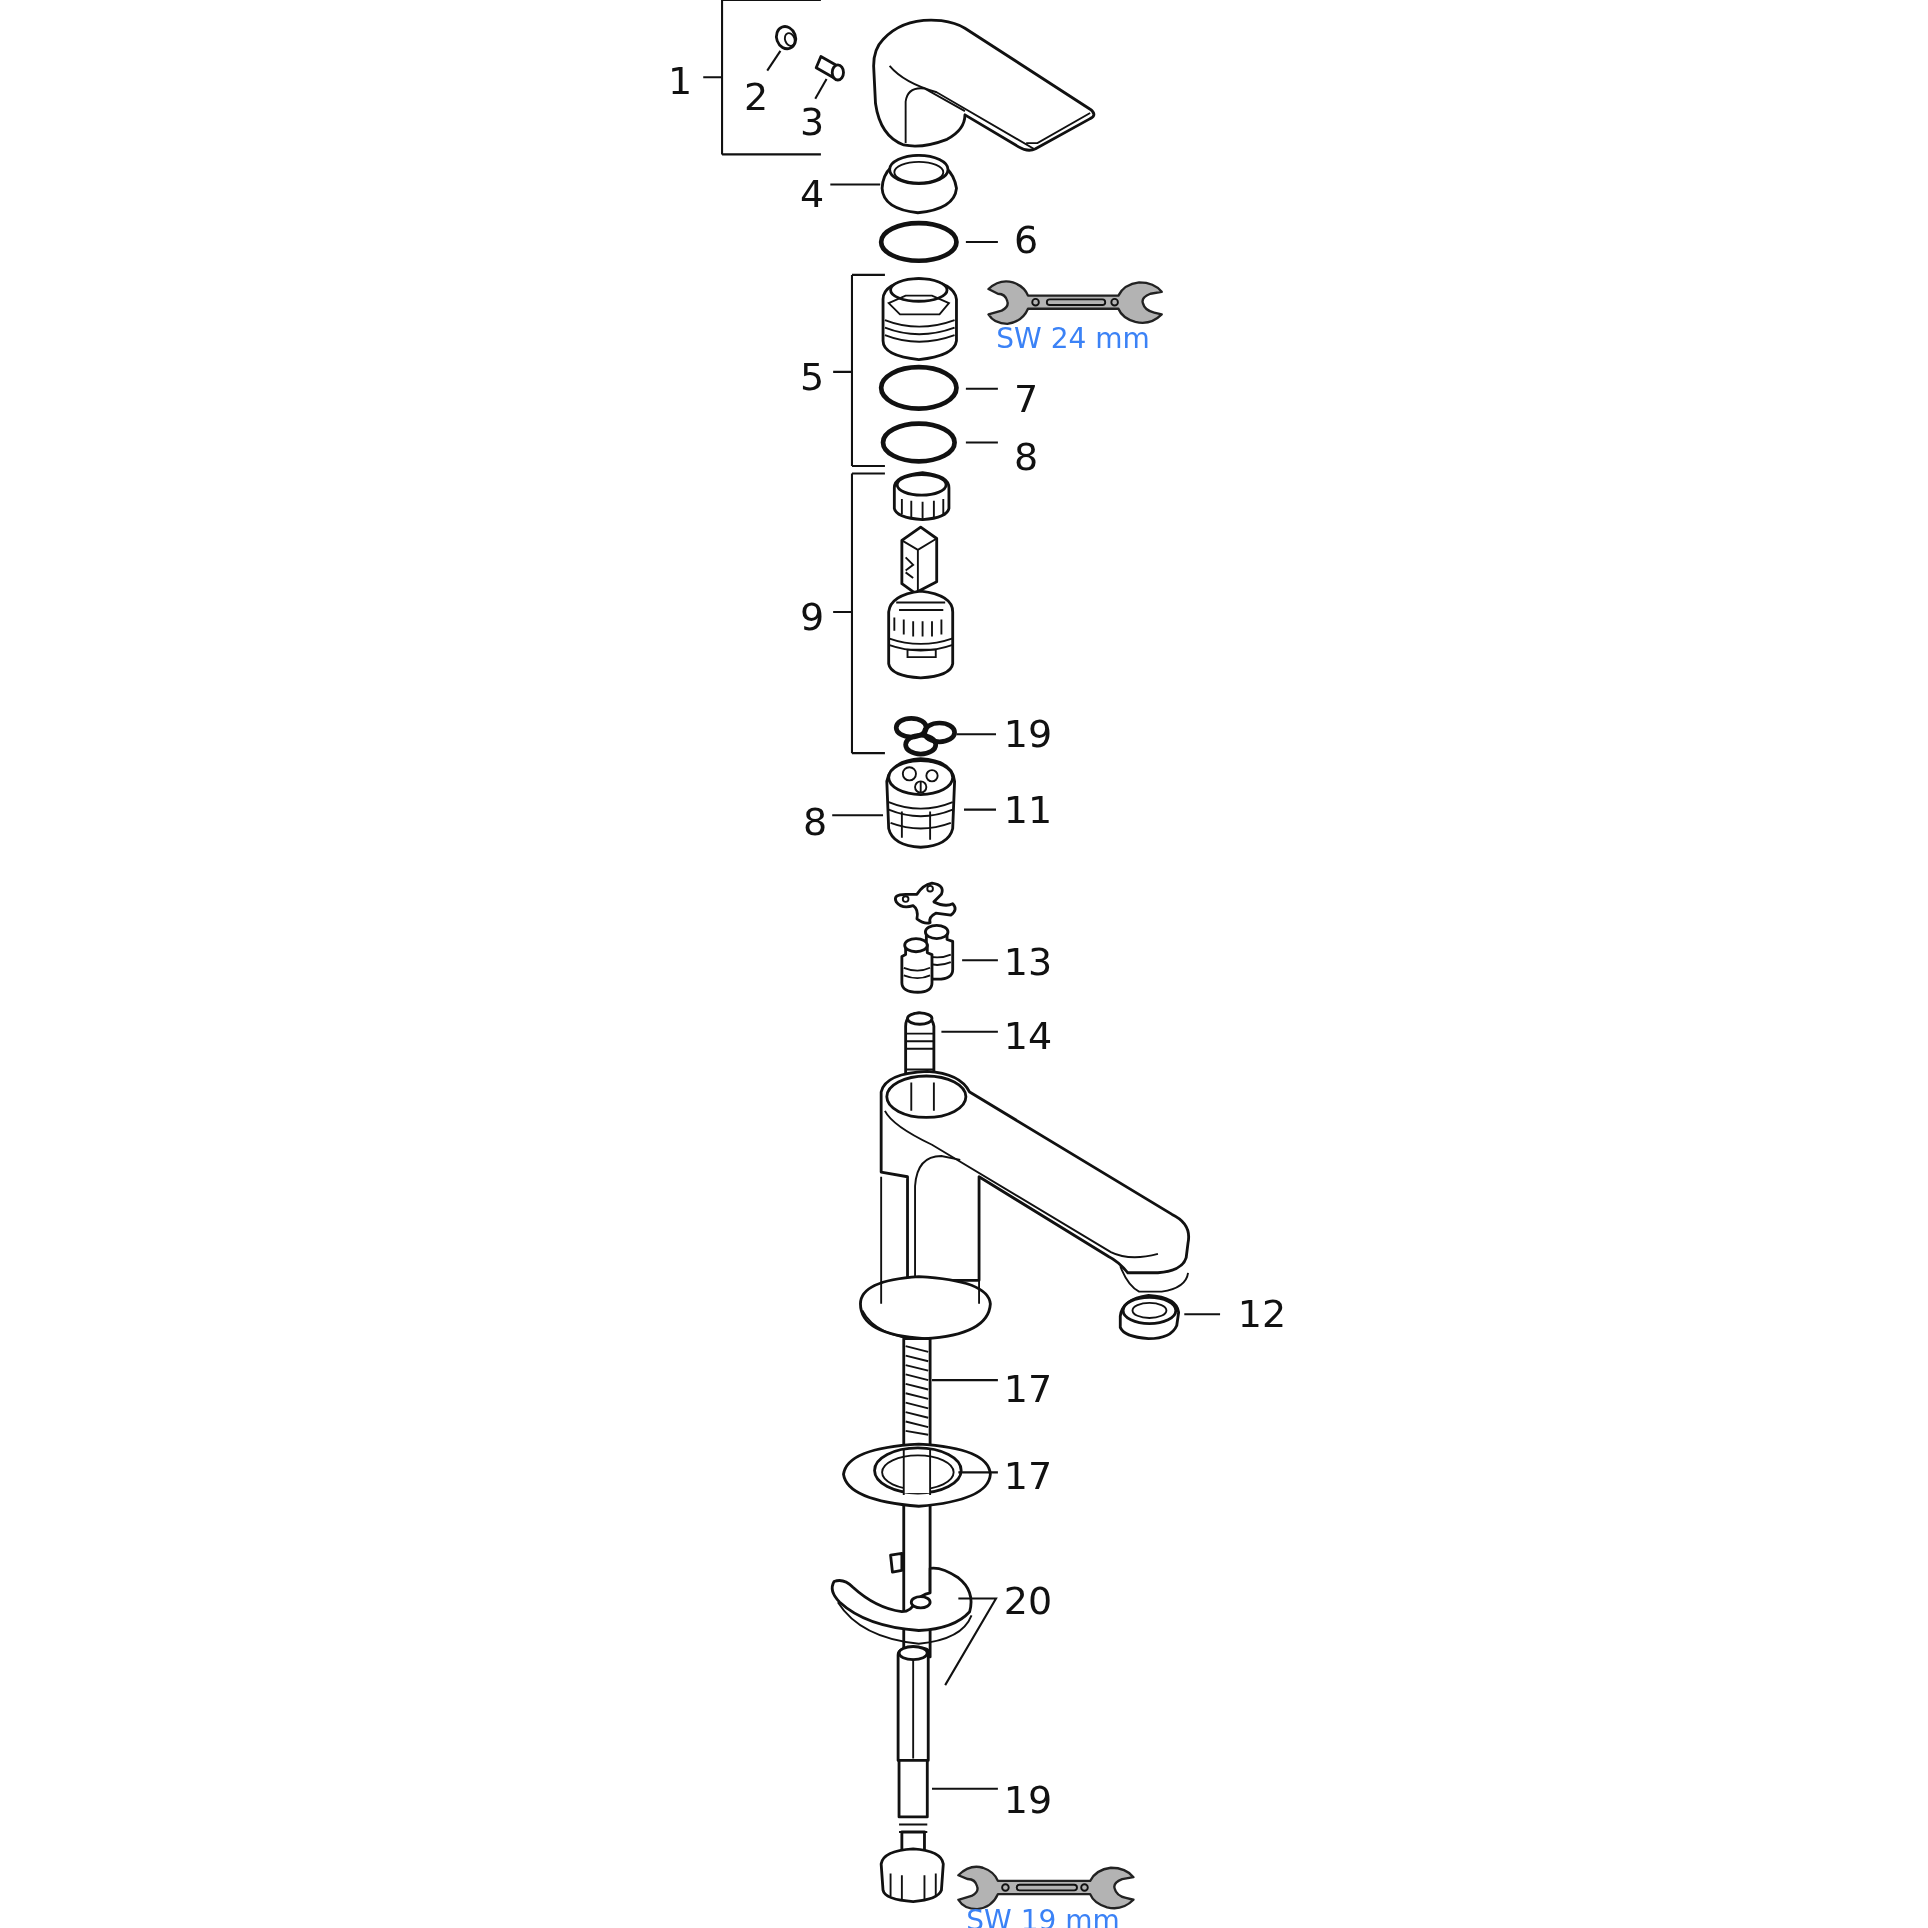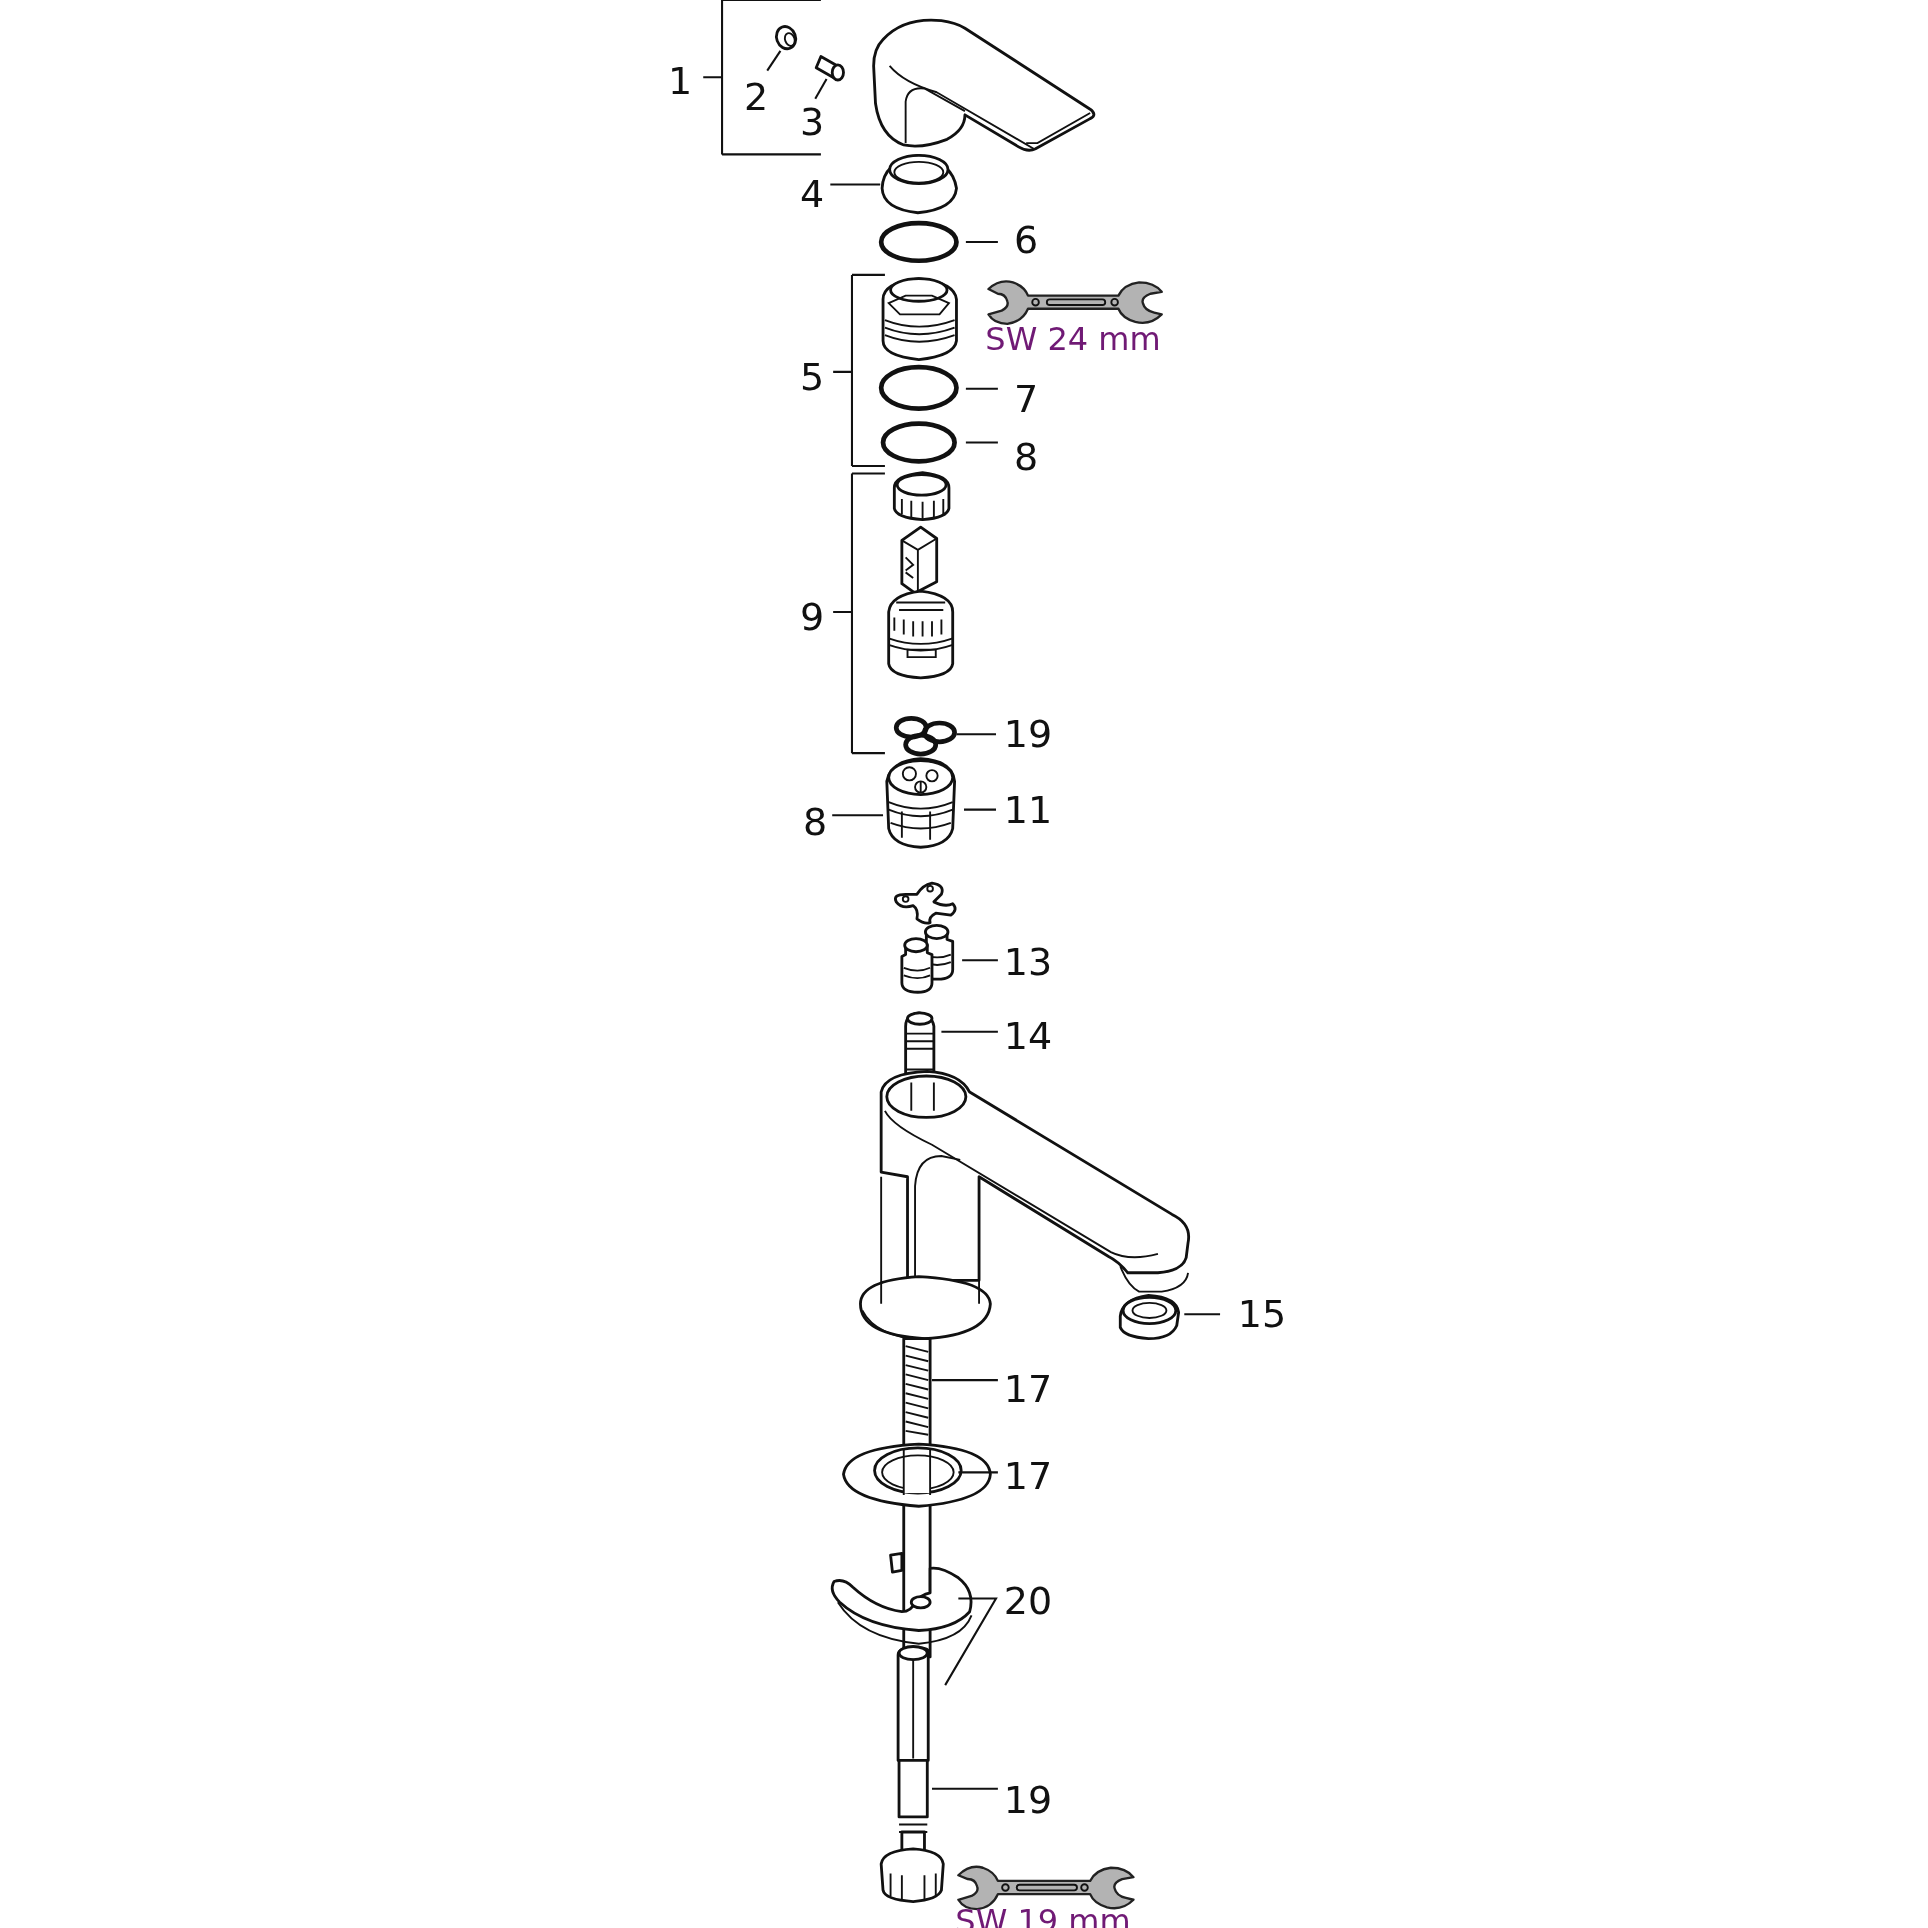--- a/index.html
+++ b/index.html
@@ -1,22 +1,22 @@
 <!DOCTYPE html>
 <html style="font-size:15px"><head>
 <meta charset="utf-8">
 <style>
   html, body { margin: 0; padding: 0; background: #ffffff; }
   body { width: 1928px; height: 1928px; position: relative; overflow: hidden;
          font-family: "DejaVu Sans", sans-serif; }
   #diagram { position: absolute; left: 0; top: 0; width: 1928px; height: 1928px; }
   .lbl { position: absolute; font-family: "DejaVu Sans", sans-serif; font-size: 38px;
          color: #111; line-height: 1; transform: translate(-50%, -50%); white-space: nowrap; }
-  .sw { position: absolute; font-family: "DejaVu Sans", sans-serif; font-size: 32px;
-        color: #701a75; line-height: 1; transform: translate(-50%, -50%); white-space: nowrap; }
+  .sw { position: absolute; font-family: "DejaVu Sans", sans-serif; font-size: 28px;
+        color: #3b82f6; line-height: 1; transform: translate(-50%, -50%); white-space: nowrap; }
   svg .ln { stroke: #111; stroke-width: 2.2; fill: none; }
   svg .pt { stroke: #111; stroke-width: 3; fill: #fff; stroke-linejoin: round; stroke-linecap: round; }
   svg .th { stroke: #111; stroke-width: 2; fill: none; }
   svg .ring { stroke: #111; stroke-width: 5; fill: none; }
   svg .wr { stroke: #222; stroke-width: 2.5; fill: #b3b3b3; stroke-linejoin: round; }
 </style>
 </head>
 <body>
 
 <svg id="diagram" viewBox="0 0 2048 2048" xmlns="http://www.w3.org/2000/svg">
@@ -230,21 +230,21 @@
 <div class="lbl" style="left:1026px;top:240px">6</div>
 <div class="lbl" style="left:812px;top:377px">5</div>
 <div class="lbl" style="left:1026px;top:399px">7</div>
 <div class="lbl" style="left:1026px;top:457px">8</div>
 <div class="lbl" style="left:812px;top:617px">9</div>
 <div class="lbl" style="left:1028px;top:734px">19</div>
 <div class="lbl" style="left:1028px;top:810px">11</div>
 <div class="lbl" style="left:815px;top:822px">8</div>
 <div class="lbl" style="left:1028px;top:962px">13</div>
 <div class="lbl" style="left:1028px;top:1036px">14</div>
-<div class="lbl" style="left:1262px;top:1314px">15</div>
+<div class="lbl" style="left:1262px;top:1314px">12</div>
 <div class="lbl" style="left:1028px;top:1389px">17</div>
 <div class="lbl" style="left:1028px;top:1476px">17</div>
 <div class="lbl" style="left:1028px;top:1601px">20</div>
 <div class="lbl" style="left:1028px;top:1800px">19</div>
 
 <div class="sw" style="left:1073px;top:339px">SW 24 mm</div>
 <div class="sw" style="left:1043px;top:1921px">SW 19 mm</div>
 
 
 </body></html>

